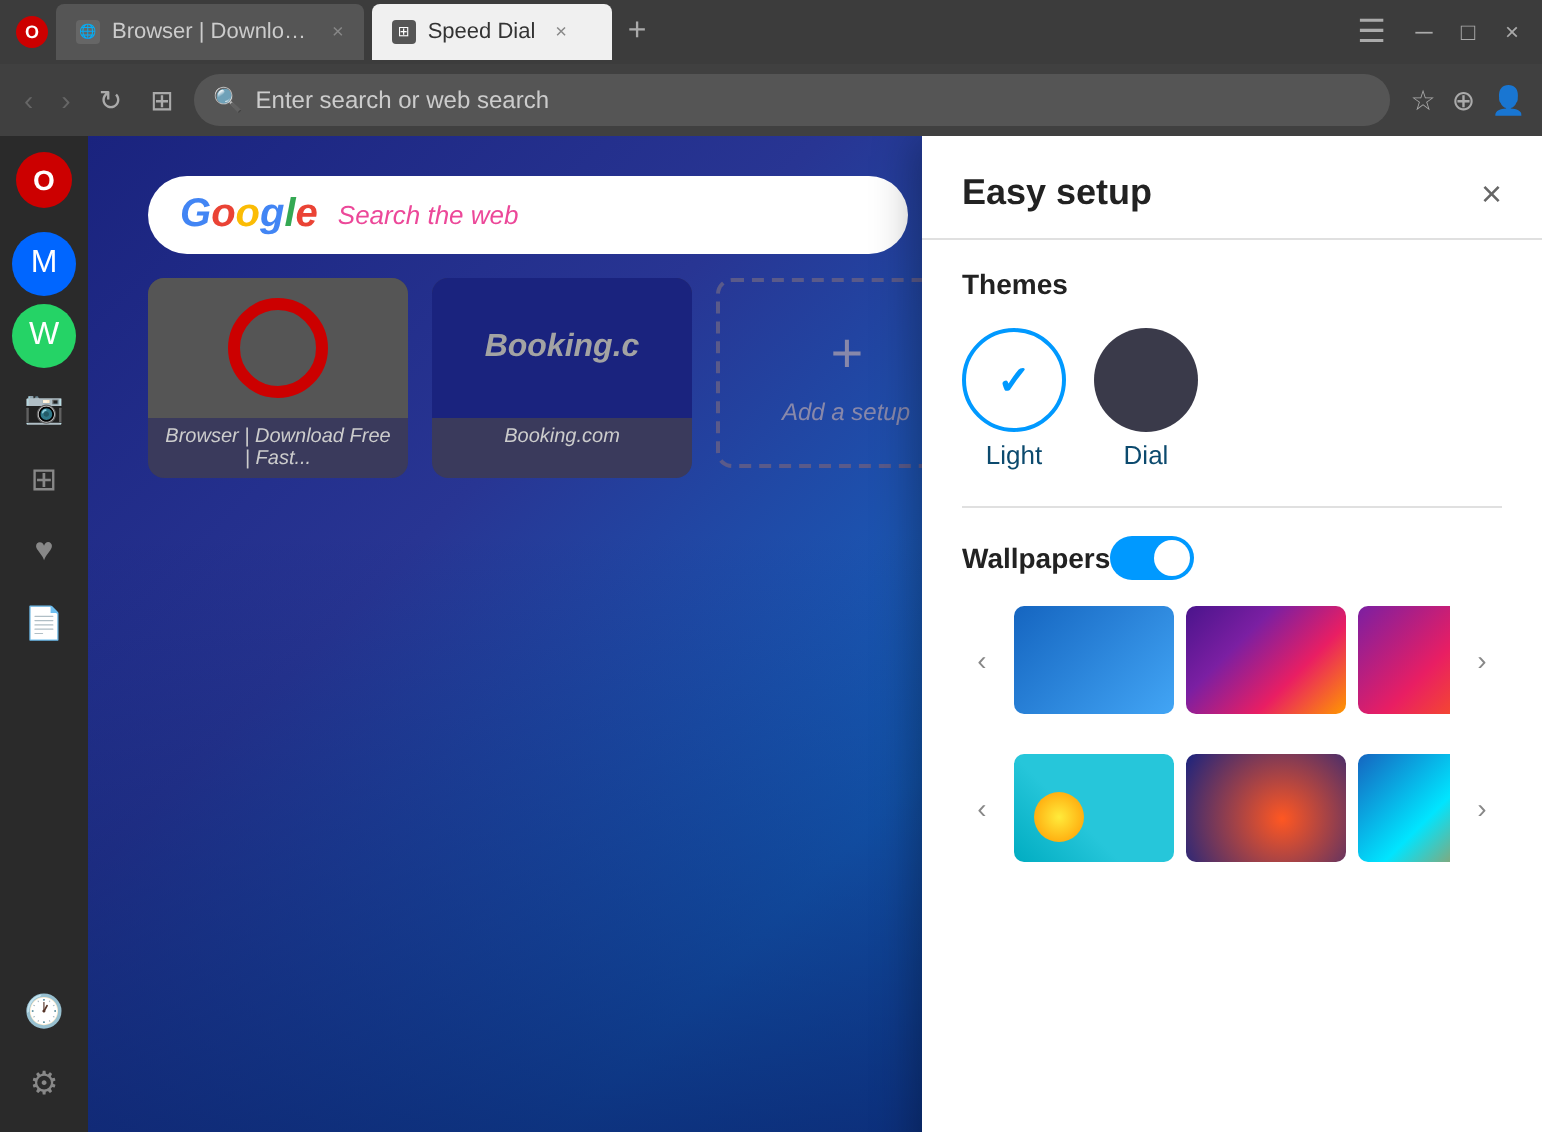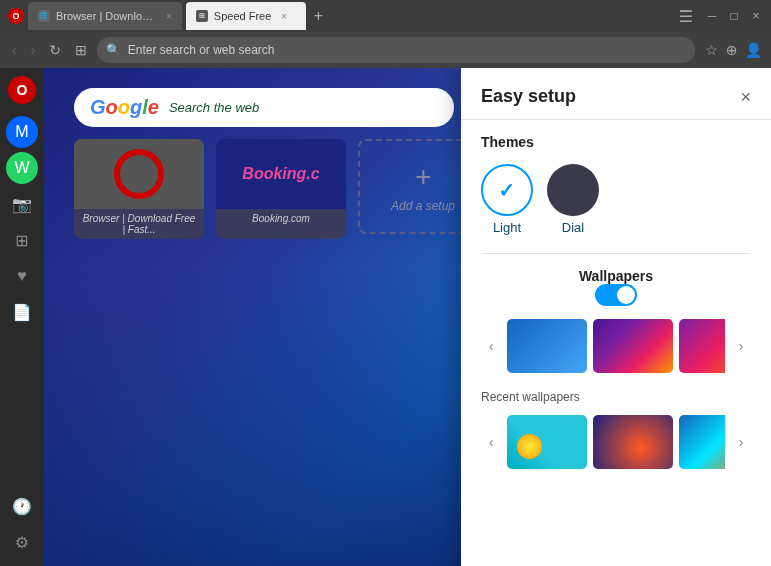--- a/index.html
+++ b/index.html
@@ -142,21 +142,21 @@
     .google-logo {
       font-size: 20px;
       font-weight: bold;
     }
     .google-logo span:nth-child(1) { color: #4285F4; }
     .google-logo span:nth-child(2) { color: #EA4335; }
     .google-logo span:nth-child(3) { color: #FBBC05; }
     .google-logo span:nth-child(4) { color: #4285F4; }
     .google-logo span:nth-child(5) { color: #34A853; }
     .google-logo span:nth-child(6) { color: #EA4335; }
-    .google-search-text { color: #14532d; font-size: 13px; }
+    .google-search-text { color: #ec4899; font-size: 13px; }
     .speed-dial-grid { display: flex; gap: 12px; flex-wrap: wrap; }
     .dial-card {
       width: 130px;
       background: #3a3a5c;
       border-radius: 8px;
       overflow: hidden;
       cursor: pointer;
     }
     .dial-card-img {
       width: 100%; height: 70px;
@@ -229,21 +229,21 @@
     .theme-check {
       color: #0099ff;
       font-size: 20px;
       font-weight: bold;
     }
     .theme-label { font-size: 13px; color: #0c4a6e; }
 
     .section-divider { height: 1px; background: #e0e0e0; margin: 4px 0 14px; }
 
     
-    .wallpapers-header { display: flex; align-items: center; justify-content: flex-start; margin-bottom: 10px; flex-direction: column; }
+    .wallpapers-header { display: flex; align-items: center; justify-content: flex-start; margin-bottom: 10px; }
     .toggle-switch {
       width: 42px; height: 22px;
       background: #0099ff;
       border-radius: 11px;
       position: relative;
       cursor: pointer;
     }
     .toggle-knob {
       position: absolute;
       right: 2px; top: 2px;
@@ -300,21 +300,21 @@
     <div class="browser-logo">O</div>
 
     <div class="tab">
       <div class="tab-icon">🌐</div>
       <span style="max-width:100px;overflow:hidden;white-space:nowrap;text-overflow:ellipsis;font-size:11px;">Browser | Download Free | Fast...</span>
       <span class="tab-close">×</span>
     </div>
 
     <div class="tab active">
       <div class="tab-icon" style="background:#555;color:white;">⊞</div>
-      <span style="font-size:11px;color:#333;">Speed Free</span>
+      <span style="font-size:11px;color:#333;">Speed Dial</span>
       <span class="tab-close">×</span>
     </div>
 
     <span class="new-tab-btn">+</span>
 
     <div class="window-controls">
       <span style="color:#aaa;font-size:16px;margin-right:4px;">☰</span>
       <span class="wc-btn">─</span>
       <span class="wc-btn">□</span>
       <span class="wc-btn">×</span>
@@ -380,21 +380,21 @@
 
         <div class="speed-dial-grid">
           <div class="dial-card">
             <div class="dial-card-img dial-card-opera">
               <div class="opera-o"></div>
             </div>
             <div class="dial-label">Browser | Download Free | Fast...</div>
           </div>
           <div class="dial-card">
             <div class="dial-card-booking">
-              <span style="color:#ec4899;font-size:16px;font-weight:bold;">Booking.c</span>
+              <span style="color:#a3a3a3;font-size:16px;font-weight:bold;">Booking.c</span>
             </div>
             <div class="dial-label">Booking.com</div>
           </div>
           <div class="add-site">
             <span class="add-plus">+</span>
             <span class="add-label">Add a setup</span>
           </div>
         </div>
 
       </div>
@@ -438,21 +438,20 @@
         <div class="wallpaper-row">
           <div class="wp-nav">‹</div>
           <div class="wp-grid">
             <div class="wp-thumb wp-thumb-1"></div>
             <div class="wp-thumb wp-thumb-2"></div>
             <div class="wp-thumb wp-thumb-3"></div>
           </div>
           <div class="wp-nav">›</div>
         </div>
 
-        <div class="wallpaper-category">Recent wallpapers</div>
         <div class="wallpaper-row">
           <div class="wp-nav">‹</div>
           <div class="wp-grid">
             <div class="wp-thumb">
               <div class="wp-thumb-4-inner"></div>
             </div>
             <div class="wp-thumb wp-thumb-5"></div>
             <div class="wp-thumb wp-thumb-6"></div>
           </div>
           <div class="wp-nav">›</div>

